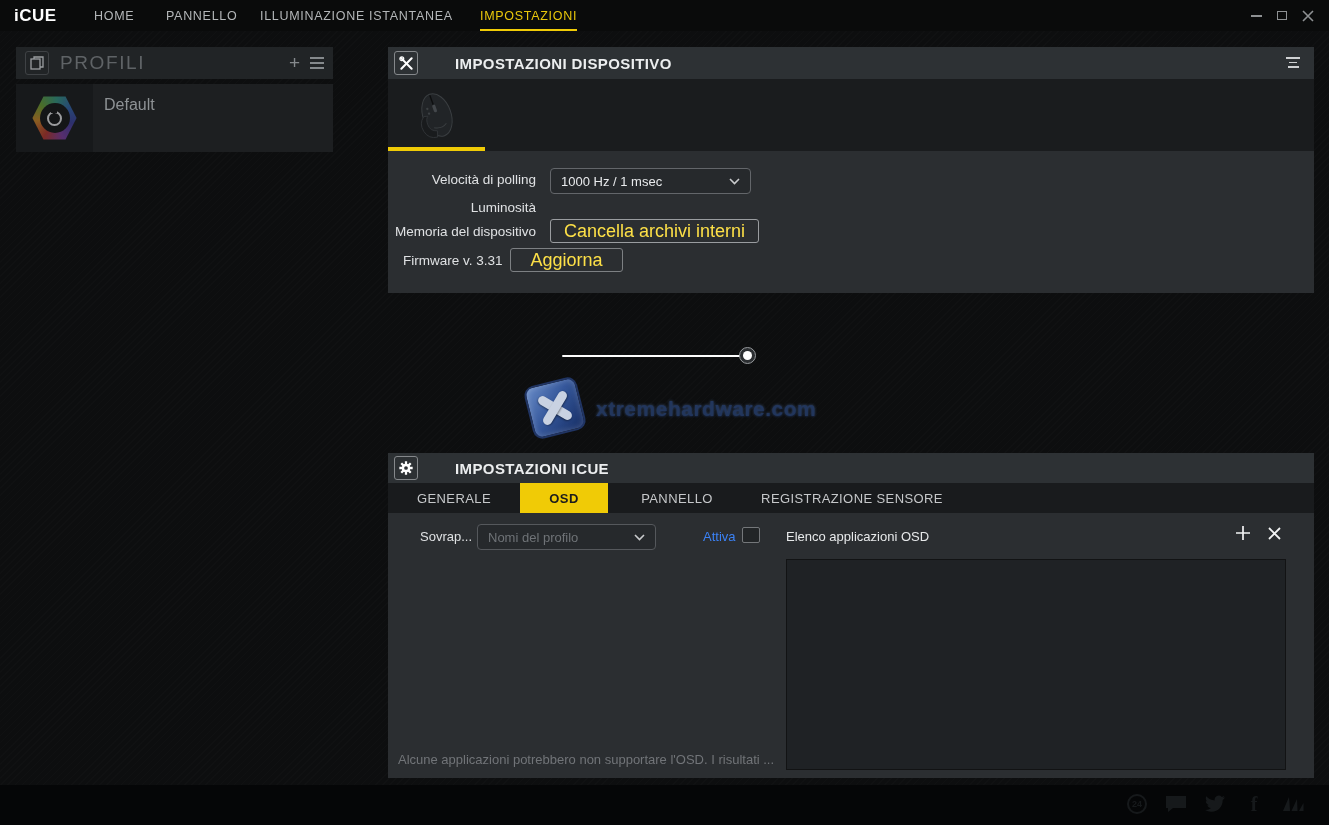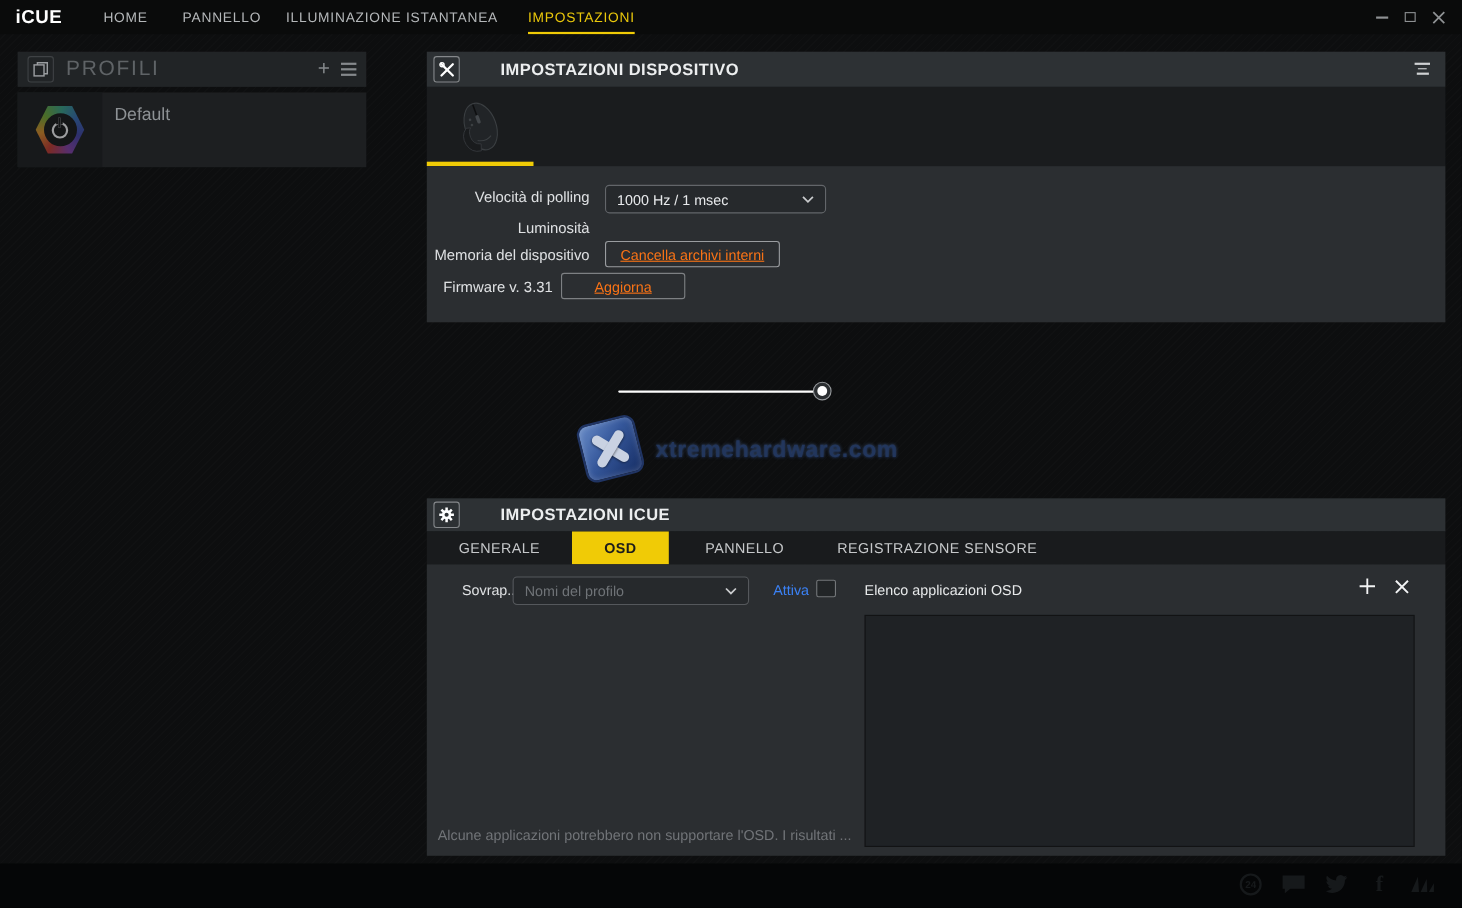--- a/index.html
+++ b/index.html
@@ -52,21 +52,21 @@
   .dev-tab{position:absolute;left:0;top:0;width:97px;height:72px;cursor:pointer;display:flex;align-items:center;justify-content:center;}
   .dev-tab::after{content:"";position:absolute;left:0;right:0;bottom:0;height:4px;background:#f0cb06;}
   .dev-content{position:relative;height:142px;background:#2b2e31;}
   .flabel{position:absolute;right:778px;font-size:13.5px;color:#dfe1e3;white-space:nowrap;}
   .dropdown{position:absolute;display:flex;align-items:center;background:#26292c;border:1px solid #63666a;border-radius:4px;padding:12px 10px;font-size:13px;color:#e8eaec;cursor:pointer;}
   .dropdown .chev{margin-left:auto;}
   .slider{position:absolute;left:174px;top:196px;width:186px;height:18px;}
   .slider .track{position:absolute;left:0;right:4px;top:8px;height:2px;background:#fdfdfd;border-radius:1px;}
   .slider .thumb{position:absolute;top:0;width:17px;height:17px;border:1px solid #96999c;border-radius:50%;background:#2b2e31;cursor:pointer;}
   .slider .thumb::after{content:"";position:absolute;left:50%;top:50%;width:9px;height:9px;margin:-4.5px 0 0 -4.5px;border-radius:50%;background:#fff;}
-  .btn{position:absolute;display:flex;align-items:center;justify-content:center;border-radius:3px;background:transparent;font-size:13px;color:#f97316;cursor:pointer;white-space:nowrap;text-decoration:underline;}
+  .btn{position:absolute;display:flex;align-items:center;justify-content:center;border-radius:3px;background:transparent;font-size:18px;color:#fde047;cursor:pointer;white-space:nowrap;}
   
   .icue-tabs{height:30px;background:#191b1d;display:flex;}
   .itab{height:30px;display:flex;align-items:center;justify-content:center;font-size:13px;letter-spacing:0.4px;color:#c6c8ca;cursor:pointer;}
   .itab.active{background:#f0cb06;color:#1c1c1c;font-weight:600;}
   .icue-content{position:relative;height:265px;background:#2b2e31;}
   .checkbox{position:absolute;left:354px;top:14px;width:18px;height:16px;border:1px solid #74777a;border-radius:2px;background:#222527;cursor:pointer;}
   .listbox{position:absolute;left:398px;top:46px;width:500px;height:211px;background:#1f2225;border:1px solid #121314;}
   .note{position:absolute;left:10px;top:239px;font-size:13px;color:#717478;}
   .iconbtn{position:absolute;top:10px;cursor:pointer;display:flex;align-items:center;justify-content:center;width:20px;height:20px;}
   
@@ -220,21 +220,21 @@
 
     <div class="icue-tabs">
       <div class="itab" style="width:132px">GENERALE</div>
       <div class="itab active" style="width:88px">OSD</div>
       <div class="itab" style="width:138px">PANNELLO</div>
       <div class="itab" style="width:212px">REGISTRAZIONE SENSORE</div>
     </div>
 
     <div class="icue-content">
       <span style="position:absolute;left:32px;top:16px;font-size:13px;color:#dfe1e3">Sovrap...</span>
-      <div class="dropdown" style="left:78px;top:11px;width:215px;height:24px;border-color:#55585c">
+      <div class="dropdown" style="left:89px;top:11px;width:179px;height:24px;border-color:#55585c">
         <span style="color:#6f7377">Nomi del profilo</span>
         <svg class="chev" width="11" height="7" viewBox="0 0 11 7">
             <path d="M1 1 L5.5 5.5 L10 1" fill="none" stroke="#c9cbcd" stroke-width="1.6"></path>
           </svg>
       </div>
       <span style="position:absolute;left:315px;top:16px;font-size:13px;color:#3b82f6">Attiva</span>
       <span class="checkbox"></span>
 
       <span style="position:absolute;left:398px;top:16px;font-size:13px;color:#e7e9ea">Elenco applicazioni OSD</span>
       <span class="iconbtn" style="left:845px">

